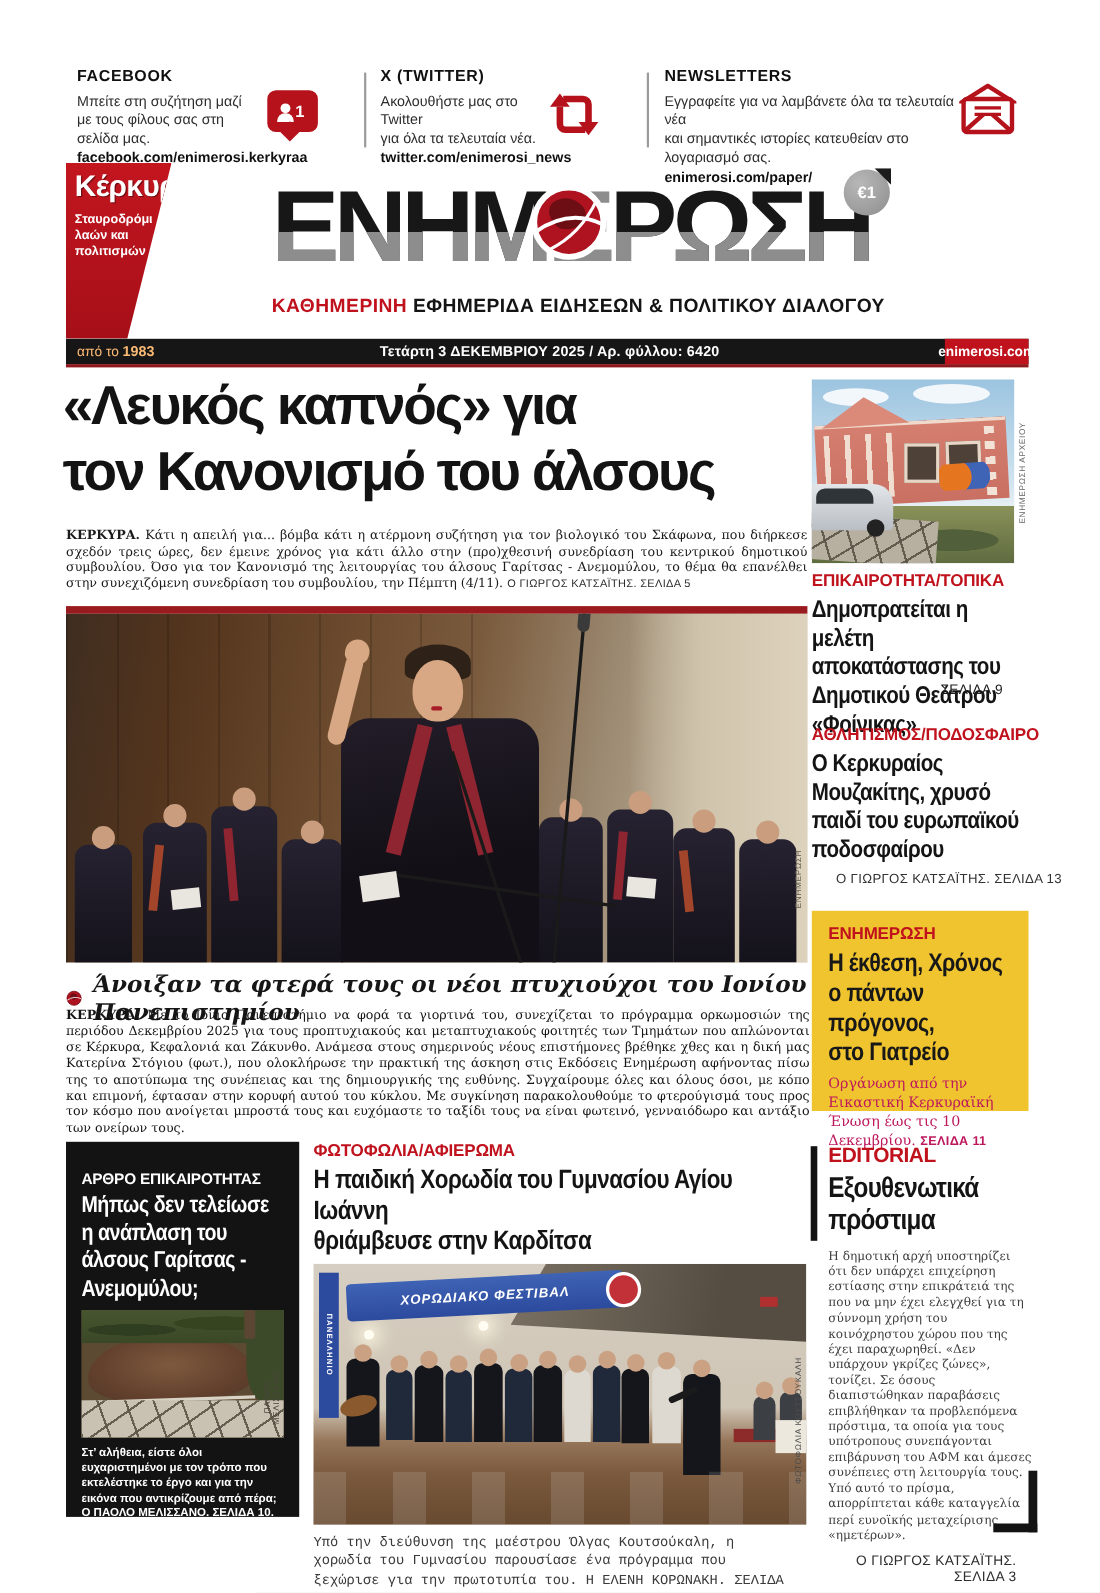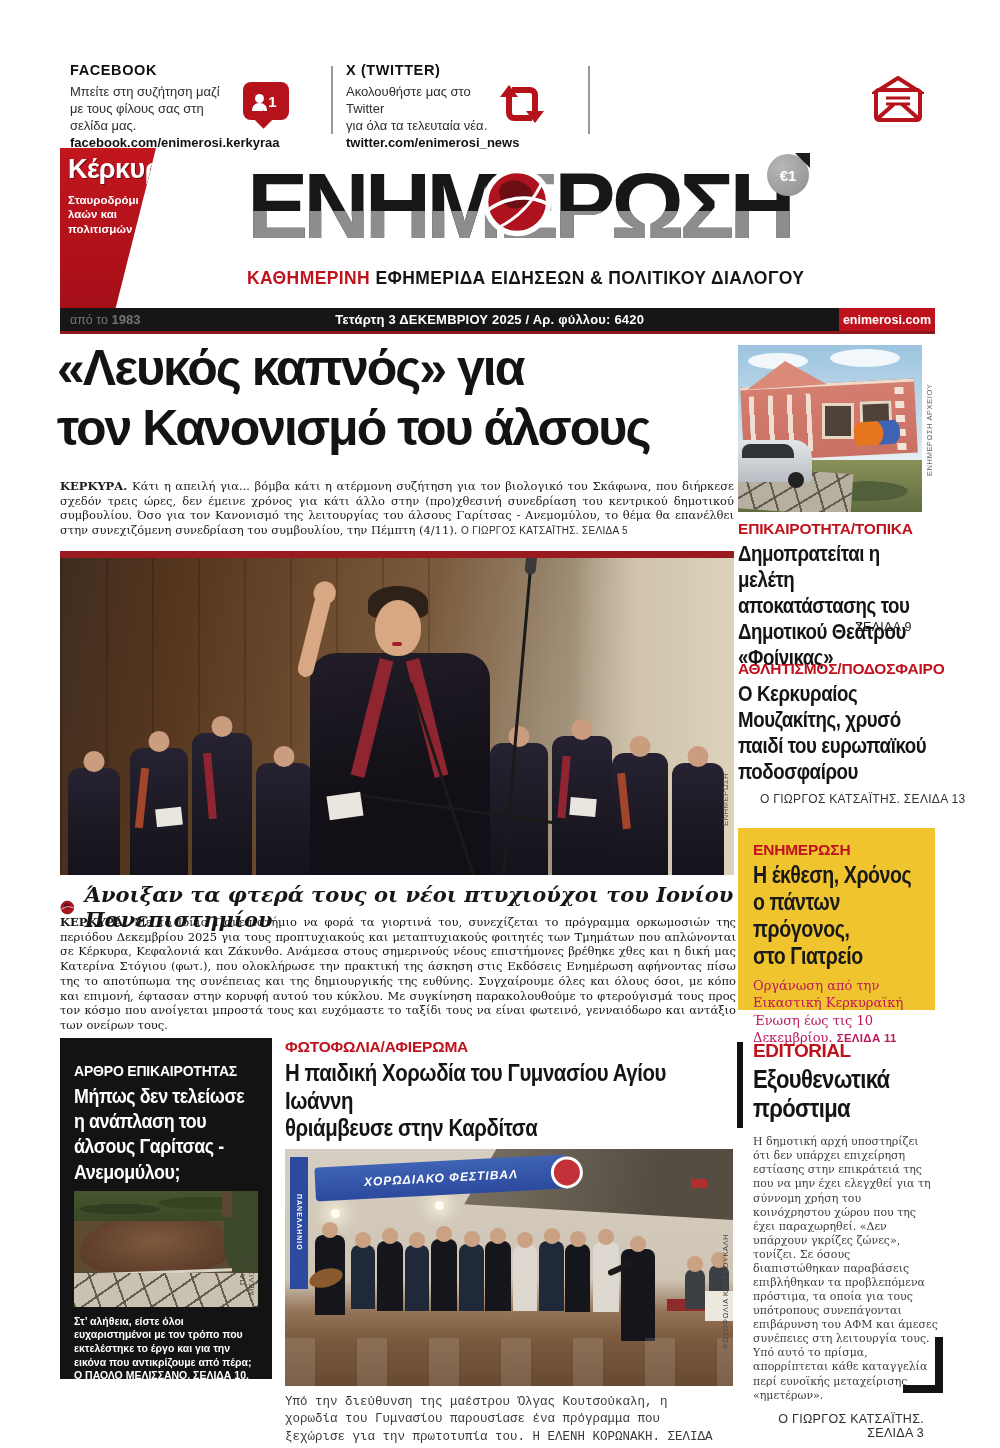--- a/index.html
+++ b/index.html
@@ -35,24 +35,24 @@
   .logo-gray{color:#8d8d8d;clip-path:inset(55% 0 0 0);}
   .logo-globe{position:absolute;left:50%;top:10px;width:72px;height:72px;transform:translateX(-54%);z-index:3;}
   .price-badge{position:absolute;left:520px;top:-2px;width:42px;height:42px;border-radius:50%;
                background:radial-gradient(circle at 35% 30%,#b7b7b7,#8e8e8e);display:flex;align-items:center;justify-content:center;
                color:#fff;font-weight:bold;font-size:15px;z-index:4;}
   .price-badge .curl{position:absolute;right:-1px;top:-1px;width:0;height:0;border-left:15px solid transparent;border-top:15px solid #1c1c1c;border-bottom-left-radius:4px;}
   .paper-tagline{position:absolute;left:247px;top:268px;width:560px;font-size:17.5px;font-weight:bold;letter-spacing:.4px;}
   .tag-red{color:#c0121d;}
   .tag-black{color:#141414;}
   .datebar{position:absolute;left:60px;top:308px;width:875px;height:23px;background:#161616;display:flex;align-items:center;}
-  .since{padding-left:10px;color:#737373;font-size:12.5px;}
+  .since{padding-left:10px;color:#fdba74;font-size:12.5px;}
   .since b{font-size:13px;}
   .date-center{flex:1;text-align:center;color:#fff;font-weight:bold;font-size:13px;letter-spacing:.2px;}
-  .site-box{width:96px;height:23px;background:#c0121d;color:#fff;font-weight:bold;font-size:12.5px;
+  .site-box{width:76px;height:23px;background:#c0121d;color:#fff;font-weight:bold;font-size:12.5px;
             display:flex;align-items:center;justify-content:center;}
   .date-underline{position:absolute;left:60px;top:331px;width:875px;height:3px;background:#8f181c;}
 
   
   .main-headline{position:absolute;left:57px;top:338px;width:690px;font-size:50px;line-height:1.2;
                  font-weight:bold;letter-spacing:-2px;color:#131313;}
   .lead{position:absolute;left:60px;top:479px;width:674px;font-size:11.5px;line-height:1.27;text-align:justify;color:#1b1b1b;}
   .lead b.loc{font-family:"DejaVu Serif",serif;}
   .lead .byl{font-family:"Liberation Sans",sans-serif;font-size:10px;color:#2c2c2c;letter-spacing:.3px;}
   .red-rule{position:absolute;left:60px;top:551px;width:674px;height:7px;background:#9a1b1f;}
@@ -209,20 +209,26 @@
     <div class="soc-link">twitter.com/enimerosi_news</div>
   </div>
   <svg class="abs" style="left:496px;top:78px;" width="52" height="50" viewBox="0 0 52 50">
     <path d="M16 12 h18 a5 5 0 0 1 5 5 v16" fill="none" stroke="#b5121b" stroke-width="6"></path>
     <polygon points="30,33 48,33 39,45" fill="#b5121b" transform="rotate(0 39 39)"></polygon>
     <path d="M36 40 h-18 a5 5 0 0 1 -5 -5 v-16" fill="none" stroke="#b5121b" stroke-width="6"></path>
     <polygon points="4,19 22,19 13,7" fill="#b5121b"></polygon>
   </svg>
   <div class="vdiv" style="left:588px;"></div>
 
+  <div class="soc" style="left:604px;width:265px;">
+    <div class="soc-title">NEWSLETTERS</div>
+    <div class="soc-line">Εγγραφείτε για να λαμβάνετε όλα τα τελευταία νέα</div>
+    <div class="soc-line">και σημαντικές ιστορίες κατευθείαν στο λογαριασμό σας.</div>
+    <div class="soc-link">enimerosi.com/paper/</div>
+  </div>
   <svg class="abs" style="left:872px;top:76px;" width="52" height="48" viewBox="0 0 52 48">
     <polygon points="4,16 26,2 48,16" fill="none" stroke="#b5121b" stroke-width="4"></polygon>
     <rect x="4" y="14" width="44" height="30" rx="3" fill="#fff" stroke="#b5121b" stroke-width="4"></rect>
     <line x1="14" y1="22" x2="38" y2="22" stroke="#b5121b" stroke-width="3"></line>
     <line x1="14" y1="28" x2="38" y2="28" stroke="#b5121b" stroke-width="3"></line>
     <path d="M4 44 L22 28 M48 44 L30 28" stroke="#b5121b" stroke-width="4"></path>
   </svg>
 
   <div class="region">
     <div class="region-name">Κέρκυρα</div>

